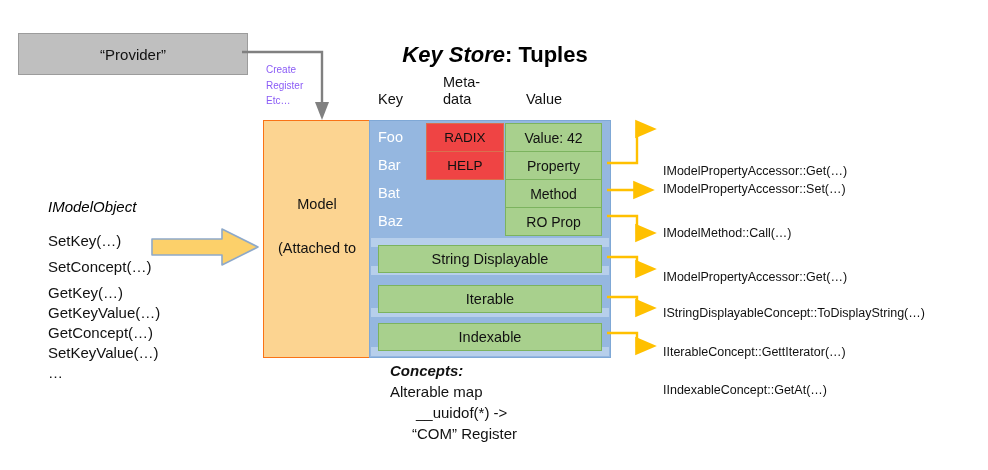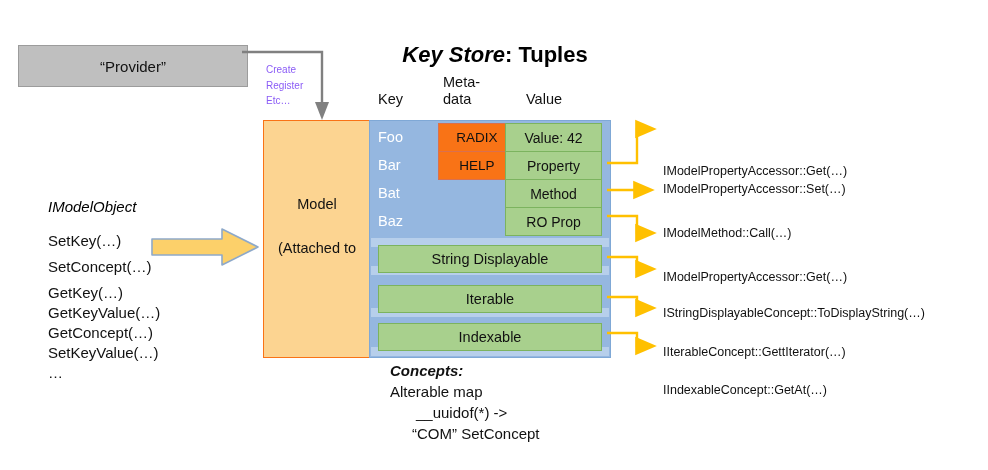--- a/index.html
+++ b/index.html
@@ -12,21 +12,21 @@
     position:relative;
   }
   #stage{position:absolute;left:0;top:0;width:988px;height:470px;}
   .abs{position:absolute;}
 
   
   #provider-box{
     left:18px;top:33px;width:228px;height:40px;
     background:#bfbfbf;border:1px solid #9c9c9c;
     display:flex;align-items:center;justify-content:center;
-    font-size:15px;color:#111;margin-top:12px;
+    font-size:15px;color:#111;
   }
 
   
   #provider-connector{left:240px;top:46px;width:100px;height:80px;}
 
   .conn-label{font-size:10px;line-height:15.5px;color:#8b5cf6;}
   #create-label{left:266px;top:62px;width:60px;}
 
   
   #title{
@@ -59,23 +59,23 @@
   
   .key-cell{
     position:absolute;left:8px;width:44px;height:28px;
     display:flex;align-items:center;
     color:#ffffff;font-size:14.5px;
   }
 
   
   .meta-cell{
     position:absolute;left:56px;width:76px;height:27px;
-    background:#f97316;border:1px solid #d9704f;
-    display:flex;align-items:center;justify-content:center;
-    font-size:13.5px;color:#111;margin-left:12px;
+    background:#ef4444;border:1px solid #d9704f;
+    display:flex;align-items:center;justify-content:center;
+    font-size:13.5px;color:#111;
   }
 
   
   .val-cell{
     position:absolute;left:135px;width:95px;height:27px;
     background:#a8d08d;border:1px solid #7cb35f;
     display:flex;align-items:center;justify-content:center;
     font-size:14px;color:#111;
   }
 
@@ -191,21 +191,21 @@
   </div>
 
   <svg class="abs" id="block-arrow" viewBox="0 0 112 42">
     <path d="M2,13 L72,13 L72,3 L108,21 L72,39 L72,29 L2,29 Z" fill="#fcd06a" stroke="#8ea9c9" stroke-width="1.6" stroke-linejoin="round"></path>
   </svg>
 
   <div class="abs" id="concepts">
     <div class="hd">Concepts:</div>
     <div>Alterable map</div>
     <div class="i1">__uuidof(*) -&gt;</div>
-    <div class="i2">“COM” SetConcept</div>
+    <div class="i2">“COM” Register</div>
   </div>
 
   <svg class="abs" id="connectors" viewBox="0 0 988 470">
     <defs>
       <marker id="ah" markerWidth="9" markerHeight="9" refX="7" refY="4.5" orient="auto">
         <path d="M0,0.6 L9,4.5 L0,8.4 Z" fill="#ffc000"></path>
       </marker>
     </defs>
 
     <path d="M607,163 L637,163 L637,129 L652,129" stroke="#ffc000" stroke-width="2.4" fill="none" marker-end="url(#ah)"></path>

